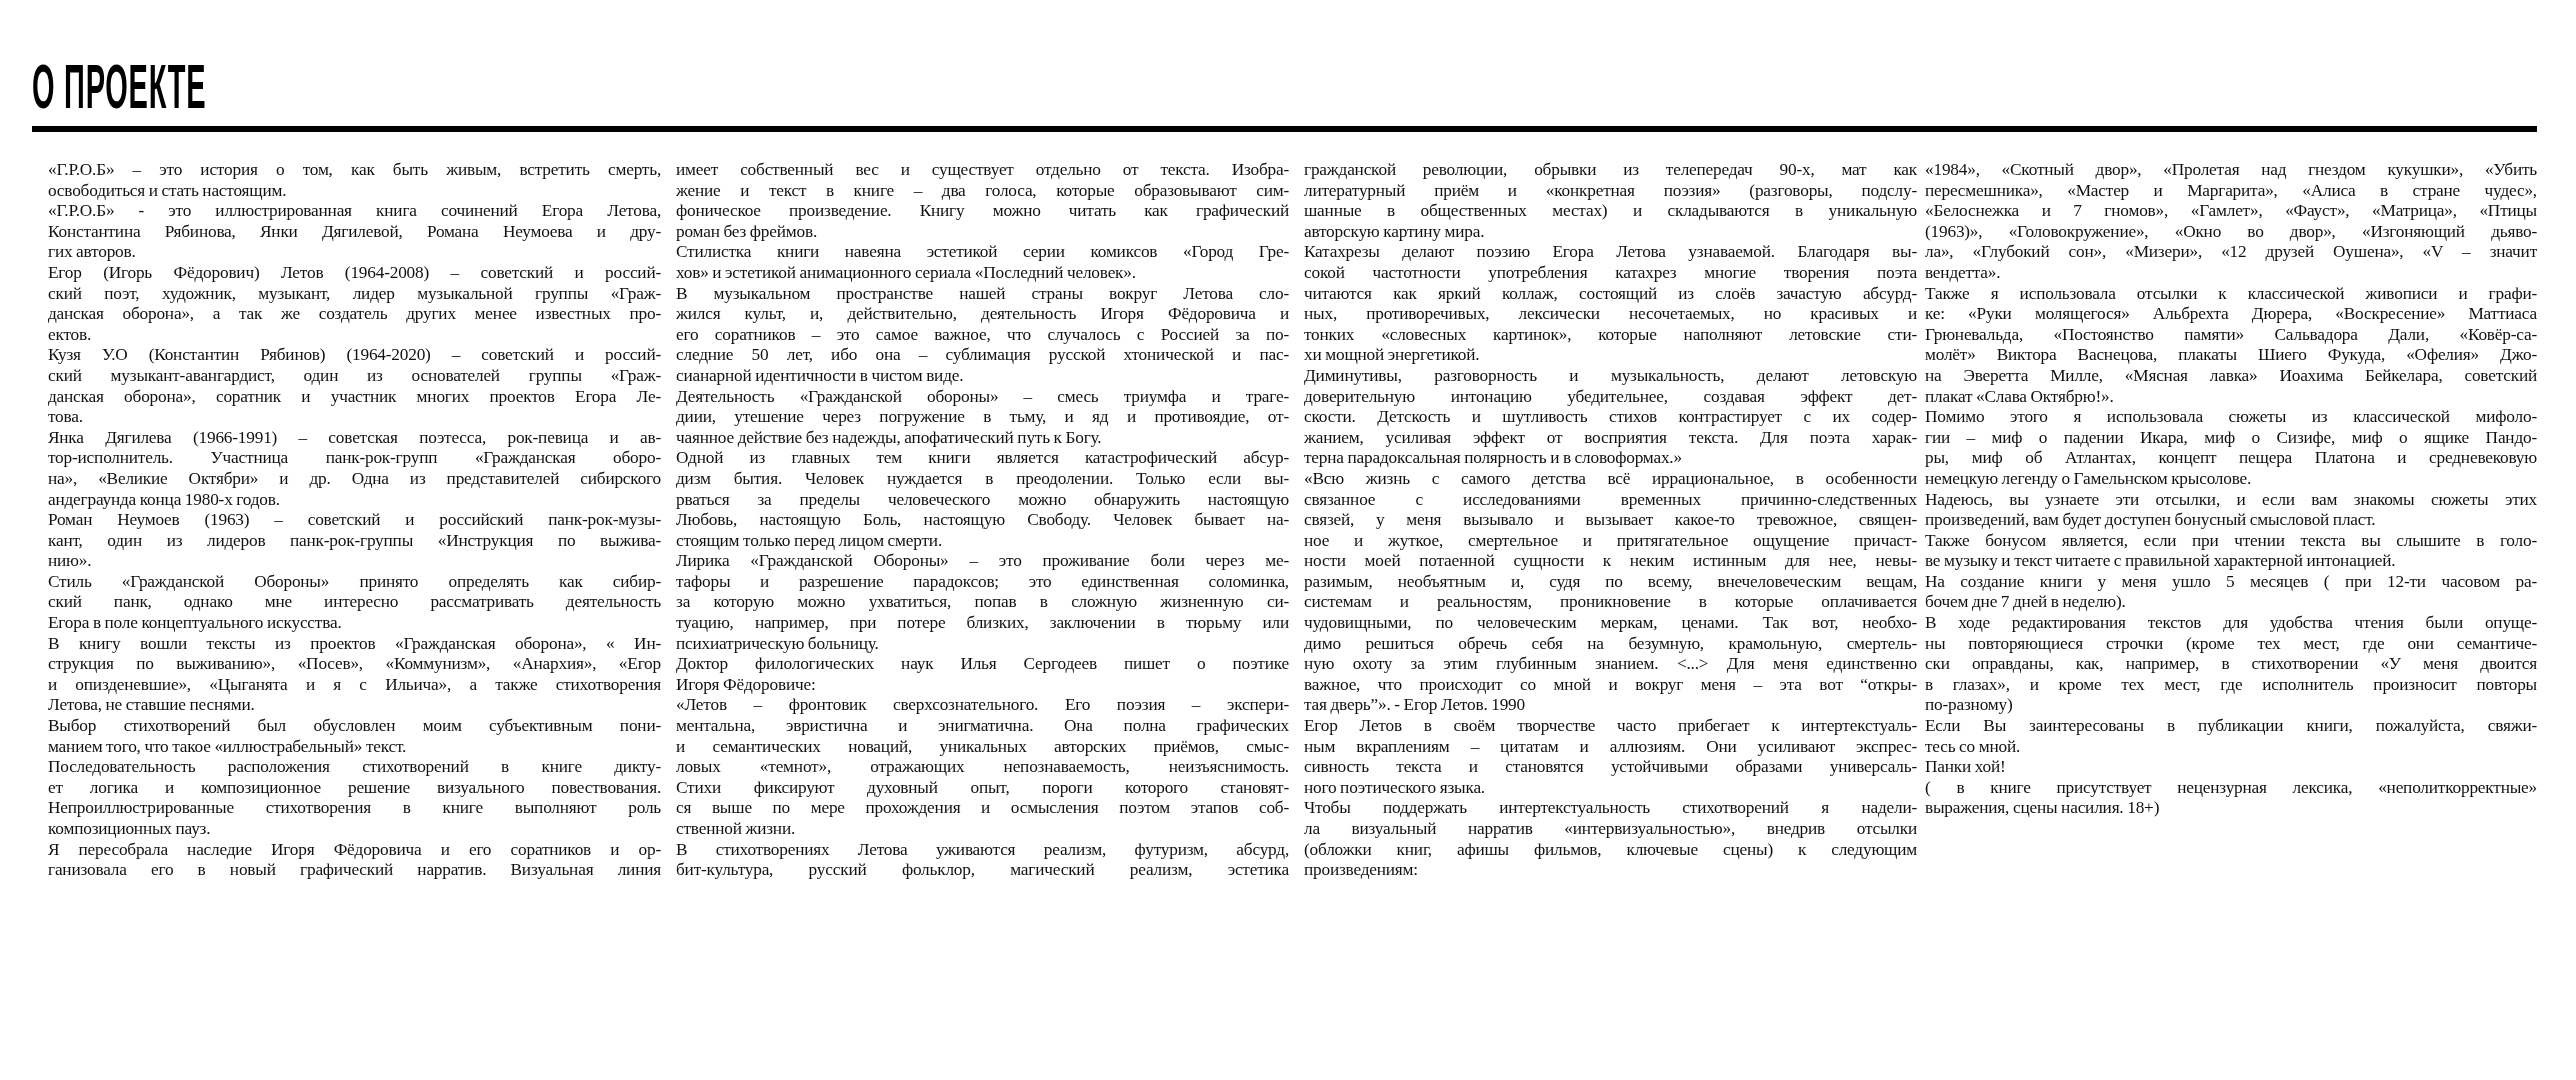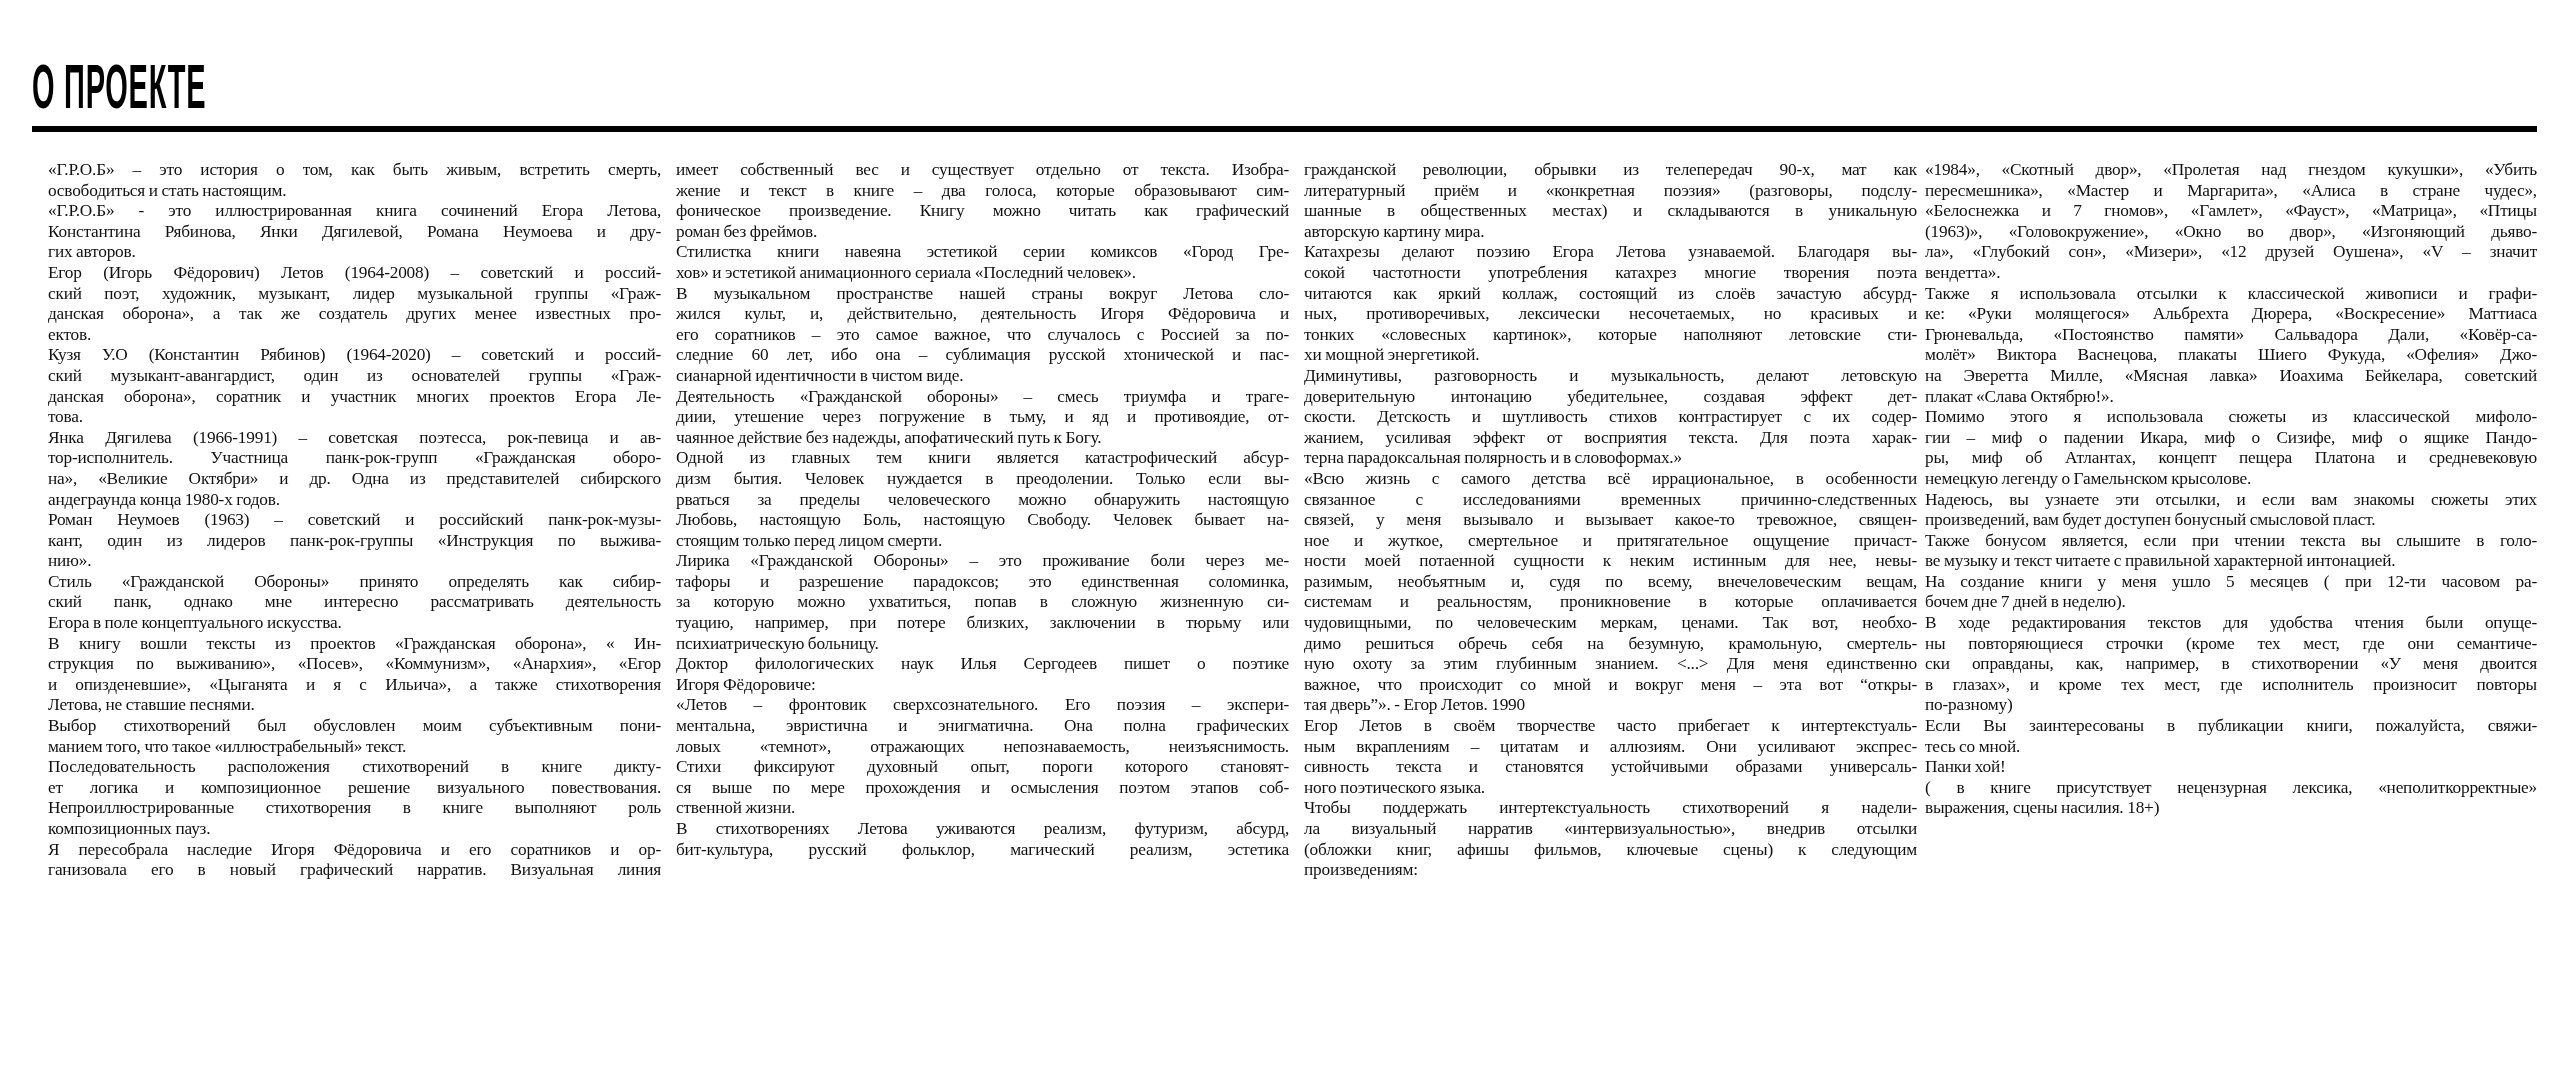--- a/index.html
+++ b/index.html
@@ -125,39 +125,40 @@
   <div class="col col-2">
       <span class="line">имеет собственный вес и существует отдельно от текста. Изобра-</span>
       <span class="line">жение и текст в книге – два голоса, которые образовывают сим-</span>
       <span class="line">фоническое произведение. Книгу можно читать как графический</span>
       <span class="line last">роман без фреймов.</span>
       <span class="line">Стилистка книги навеяна эстетикой серии комиксов «Город Гре-</span>
       <span class="line last">хов» и эстетикой анимационного сериала «Последний человек».</span>
       <span class="line">В музыкальном пространстве нашей страны вокруг Летова сло-</span>
       <span class="line">жился культ, и, действительно, деятельность Игоря Фёдоровича и</span>
       <span class="line">его соратников – это самое важное, что случалось с Россией за по-</span>
-      <span class="line">следние 60 лет, ибо она – сублимация русской хтонической и пас-</span>
+      <span class="line">следние 50 лет, ибо она – сублимация русской хтонической и пас-</span>
       <span class="line last">сианарной идентичности в чистом виде.</span>
       <span class="line">Деятельность «Гражданской обороны» – смесь триумфа и траге-</span>
       <span class="line">диии, утешение через погружение в тьму, и  яд и противоядие, от-</span>
       <span class="line last">чаянное  действие без надежды, апофатический путь к Богу.</span>
       <span class="line">Одной из главных тем книги является катастрофический абсур-</span>
       <span class="line">дизм бытия. Человек нуждается в преодолении. Только если вы-</span>
       <span class="line">рваться за пределы человеческого можно обнаружить настоящую</span>
       <span class="line">Любовь, настоящую Боль, настоящую Свободу. Человек бывает на-</span>
       <span class="line last">стоящим только перед лицом смерти.</span>
       <span class="line">Лирика «Гражданской Обороны» – это проживание боли через ме-</span>
       <span class="line">тафоры и разрешение парадоксов; это единственная соломинка,</span>
       <span class="line">за которую можно ухватиться, попав в сложную жизненную си-</span>
       <span class="line">туацию, например, при потере близких, заключении в тюрьму или</span>
       <span class="line last">психиатрическую больницу.</span>
       <span class="line">Доктор филологических наук Илья Сергодеев пишет о поэтике</span>
       <span class="line last">Игоря Фёдоровиче:</span>
       <span class="line">«Летов – фронтовик  сверхсознательного.  Его  поэзия – экспери-</span>
       <span class="line">ментальна, эвристична и энигматична. Она полна графических</span>
+      <span class="line">и семантических новаций, уникальных авторских приёмов, смыс-</span>
       <span class="line">ловых «темнот», отражающих непознаваемость, неизъяснимость.</span>
       <span class="line">Стихи фиксируют духовный опыт, пороги которого становят-</span>
       <span class="line">ся выше по мере прохождения и осмысления поэтом этапов соб-</span>
       <span class="line last">ственной жизни.</span>
       <span class="line">В стихотворениях Летова уживаются реализм, футуризм, абсурд,</span>
       <span class="line">бит-культура, русский фольклор, магический реализм, эстетика</span>
     </div>
   <div class="col col-3">
       <span class="line">гражданской революции, обрывки из телепередач 90-х, мат как</span>
       <span class="line">литературный приём и «конкретная поэзия» (разговоры, подслу-</span>

